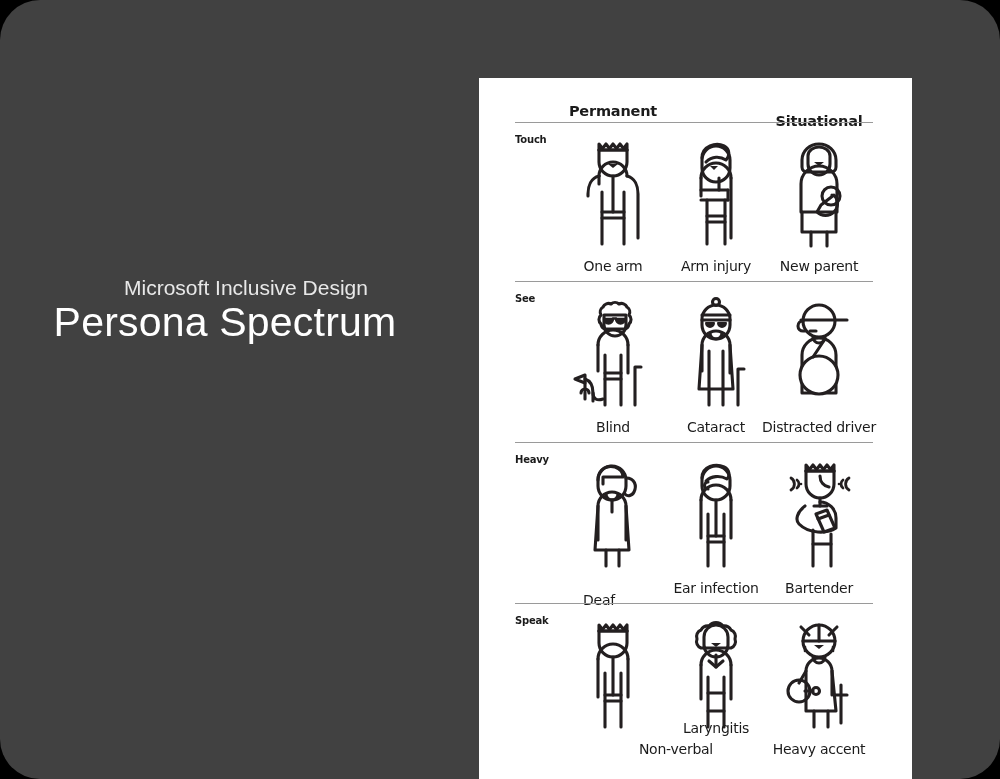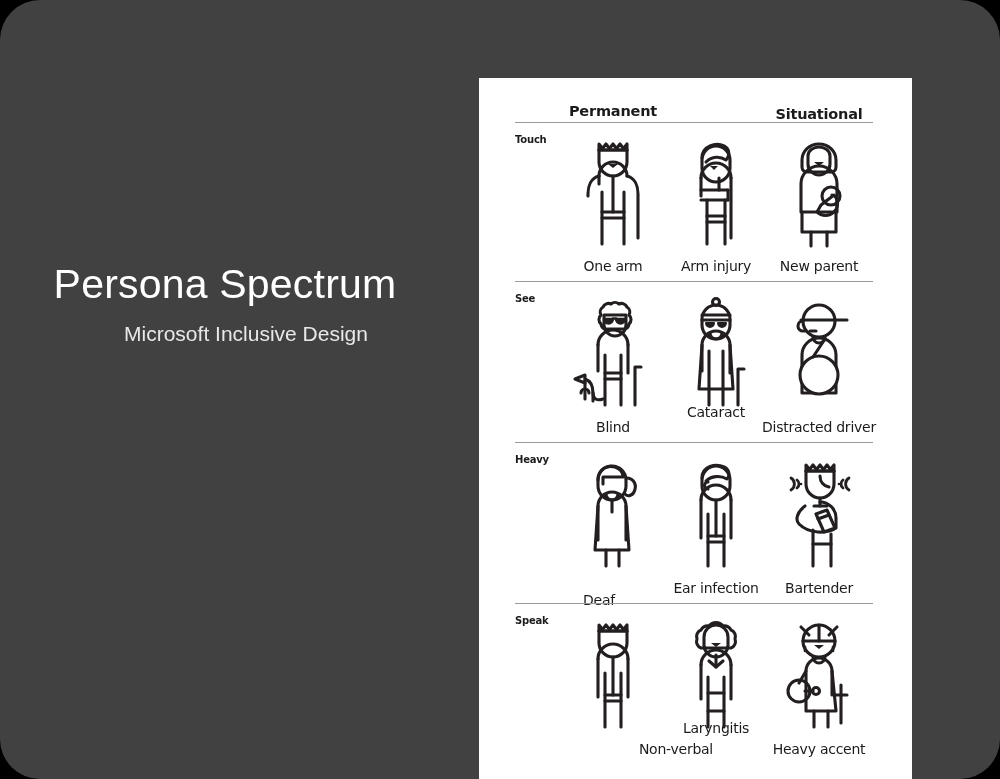--- a/index.html
+++ b/index.html
@@ -119,29 +119,29 @@
     height: 118px;
   }
 </style>
 </head>
 <body>
 
 <div id="stage">
   <div id="slide-panel">
 
     <div id="title-block">
+      <div id="page-subtitle">Microsoft Inclusive Design</div>
       <div id="page-title">Persona Spectrum</div>
-      <div id="page-subtitle">Microsoft Inclusive Design</div>
     </div>
 
     <div id="matrix-card">
       <div id="matrix">
 
         <div class="col-head" style="left:34px; top:25px; width:200px; text-align:center;">Permanent</div>
-        <div class="col-head" style="left:240px; top:28px; width:200px; ">Situational</div>
+        <div class="col-head" style="left:240px; top:35px; width:200px; ">Situational</div>
 
         <div class="divider" style="top:44px;"></div>
 
         <div class="row-head" style="left:36px; top:56px;">Touch</div>
 
         <div class="figure-cell" style="left:84px; top:56px;">
           <svg viewBox="0 0 100 118" fill="none" stroke="#231f20" stroke-width="3.1" stroke-linecap="round" stroke-linejoin="round">
 
             <path d="M36 16 L36 10 L39.5 14.5 L43 10 L46.5 14.5 L50 10 L53.5 14.5 L57 10 L60.5 14.5 L64 10 L64 16"></path>
 
@@ -299,21 +299,21 @@
 
             <path d="M50 62 m-17 0 a17 17 0 0 1 34 0 L67 100 L33 100 Z"></path>
 
             <circle cx="50" cy="82" r="19" fill="#ffffff"></circle>
 
             <path d="M56 46 L44 64"></path>
           </svg>
         </div>
 
         <div class="cell-caption" style="left:34px; top:341px; width:200px;">Blind</div>
-        <div class="cell-caption" style="left:137px; top:326px; width:200px;">Cataract</div>
+        <div class="cell-caption" style="left:137px; top:341px; width:200px;">Cataract</div>
         <div class="cell-caption" style="left:240px; top:341px; width:200px;">Distracted driver</div>
 
         <div class="divider" style="top:364px;"></div>
 
         <div class="row-head" style="left:36px; top:376px;">Heavy</div>
 
         <div class="figure-cell" style="left:84px; top:376px;">
           <svg viewBox="0 0 100 118" fill="none" stroke="#231f20" stroke-width="3.1" stroke-linecap="round" stroke-linejoin="round">
 
             <path d="M35 26 a14 14 0 0 1 28 0 L63 32 a14 14 0 0 1 -28 0 Z"></path>

